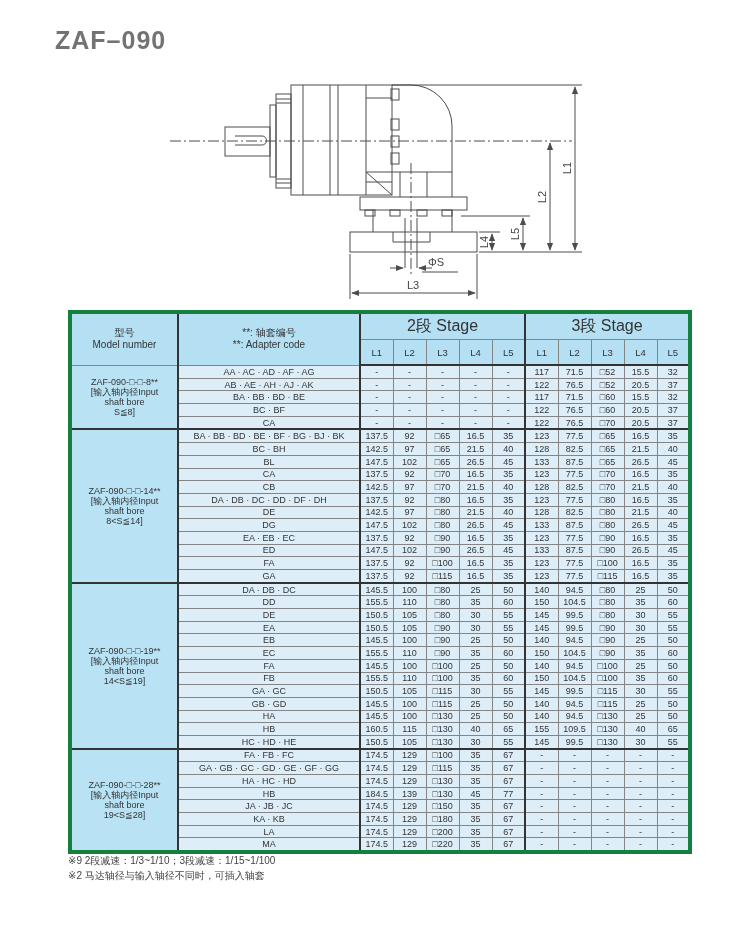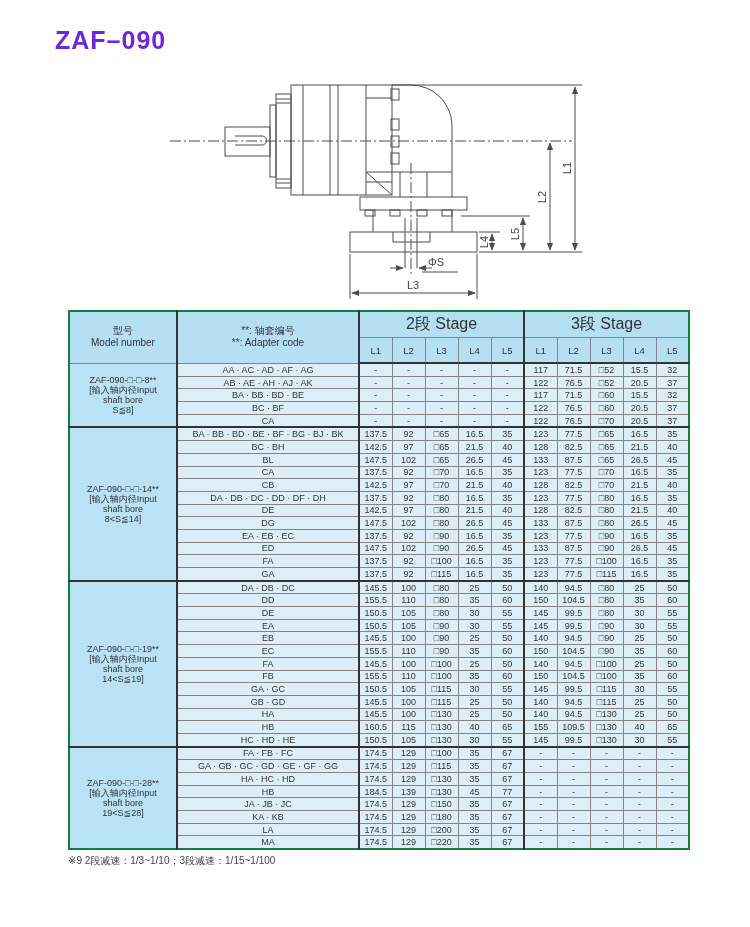--- a/index.html
+++ b/index.html
@@ -1,26 +1,26 @@
 <!DOCTYPE html>
 <html><head>
 <meta charset="utf-8">
 <style>
   html,body{margin:0;padding:0;background:#ffffff;}
   body{width:750px;height:927px;font-family:"Liberation Sans","DejaVu Sans",sans-serif;color:#333;}
   .page{position:relative;width:750px;height:927px;overflow:hidden;background:#fff;}
 
   .page-title{position:absolute;left:55px;top:26px;font-size:25px;font-weight:bold;
-    color:#6d28d9;letter-spacing:1px;}
+    color:#737373;letter-spacing:1px;}
 
   .drawing{position:absolute;left:140px;top:78px;width:470px;height:232px;}
   .drawing svg{display:block;}
 
   .spec-table{position:absolute;left:68px;top:310px;width:620px;border-collapse:collapse;
-    table-layout:fixed;border:2px solid #15803d;}
+    table-layout:fixed;border:4px solid #15803d;}
   .spec-table th,.spec-table td{border:1px solid #858585;padding:0;text-align:center;
     vertical-align:middle;color:#333;}
   .spec-table thead th{background:#b5e0f4;font-weight:normal;}
   .group-header{font-size:16px;height:25px;}
   .head-2line{font-size:10px;line-height:12px;}
   .dim-header{font-size:9.5px;height:24px;}
   thead tr:last-child th{border-bottom:2px solid #333;}
 
   .data-row td{height:11.7px;font-size:9px;line-height:10px;background:#ddeef9;
     white-space:nowrap;overflow:hidden;}
@@ -669,15 +669,16 @@
           <td>-</td>
           <td>-</td>
           <td>-</td>
           <td>-</td>
         </tr>
       </tbody>
   </table>
 
   <div class="footnote footnote-cn">
     <div>※9 2段减速：1/3~1/10；3段减速：1/15~1/100</div>
+    <div>※2 马达轴径与输入轴径不同时，可插入轴套</div>
   </div>
 
 </div>
 
 </body></html>

